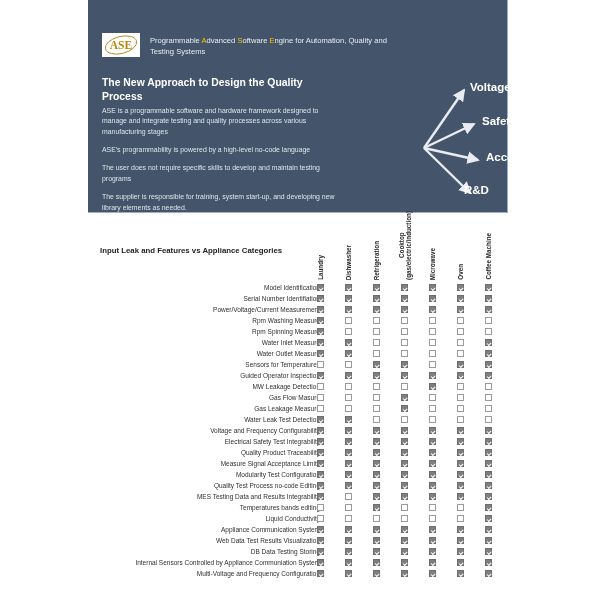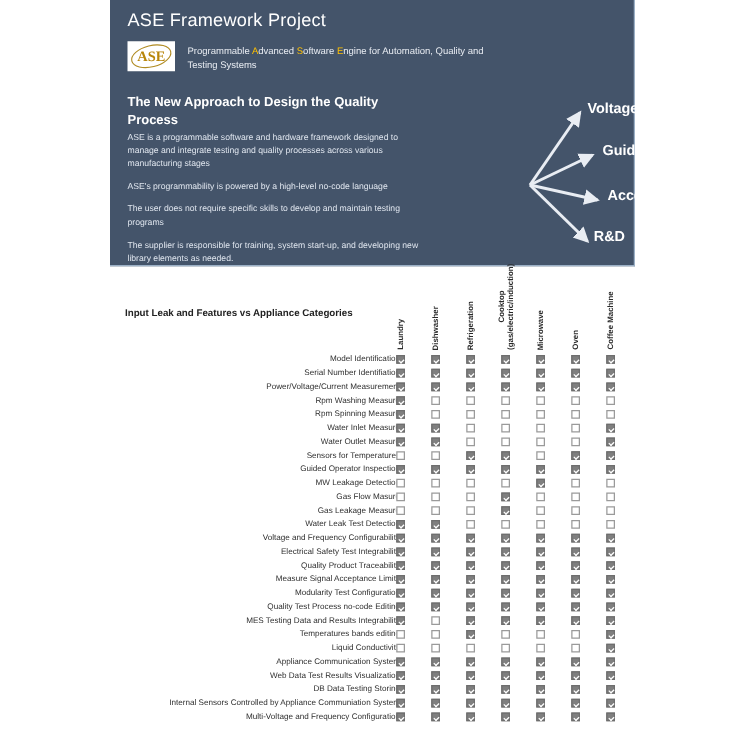--- a/index.html
+++ b/index.html
@@ -105,21 +105,20 @@
     left:1px;top:2.2px;width:3.2px;height:1.6px;
     border-left:1.1px solid #ffffff;border-bottom:1.1px solid #ffffff;
     transform:rotate(-45deg);
   }
 </style>
 </head>
 <body>
 
 <div id="hero">
 
-  <div id="hero-title">ASE Framework Project</div>
 
   <div id="brand-row">
     <div id="ase-logo">
       <svg width="38" height="24" viewBox="0 0 38 24">
         <ellipse cx="19" cy="12" rx="16" ry="8.5" fill="none" stroke="#b08b22" stroke-width="0.9" transform="rotate(-14 19 12)"></ellipse>
         <text x="19" y="16" text-anchor="middle" font-family="Liberation Serif, serif" font-size="11.5" font-weight="bold" fill="#b8860b">ASE</text>
       </svg>
     </div>
     <div id="tagline">
       <span>Programmable </span><span class="hl">A</span><span>dvanced </span><span class="hl">S</span><span>oftware </span><span class="hl">E</span><span>ngine for Automation, Quality and Testing Systems</span>
@@ -141,23 +140,23 @@
         <marker id="ah" markerWidth="6" markerHeight="6" refX="4.4" refY="3" orient="auto" markerUnits="strokeWidth">
           <path d="M0,0.4 L5.2,3 L0,5.6 z" fill="#e9edf3"></path>
         </marker>
       </defs>
       <line x1="88" y1="84" x2="128" y2="26" stroke="#e9edf3" stroke-width="2.4" marker-end="url(#ah)"></line>
       <line x1="88" y1="84" x2="138" y2="60" stroke="#e9edf3" stroke-width="2.4" marker-end="url(#ah)"></line>
       <line x1="88" y1="84" x2="142" y2="96" stroke="#e9edf3" stroke-width="2.4" marker-end="url(#ah)"></line>
       <line x1="88" y1="84" x2="134" y2="129" stroke="#e9edf3" stroke-width="2.4" marker-end="url(#ah)"></line>
     </svg>
     <div class="dlabel" style="left:134px;top:17px;">Voltage</div>
-    <div class="dlabel" style="left:146px;top:51px;">Guided</div>
+    <div class="dlabel" style="left:146px;top:51px;">Safety</div>
     <div class="dlabel" style="left:150px;top:87px;">Acceptance</div>
-    <div class="dlabel" style="left:139px;top:120px;text-align:right;">R&amp;D</div>
+    <div class="dlabel" style="left:128px;top:120px;text-align:right;">R&amp;D</div>
   </div>
 </div>
 
 <div id="matrix">
   <div id="matrix-title">Input Leak and Features vs Appliance Categories</div>
   <div class="colheads" id="colheads">
       <div class="colhead" style="left: -23px;">
         <span>Laundry</span>
       </div>
       <div class="colhead" style="left: 5px;">

